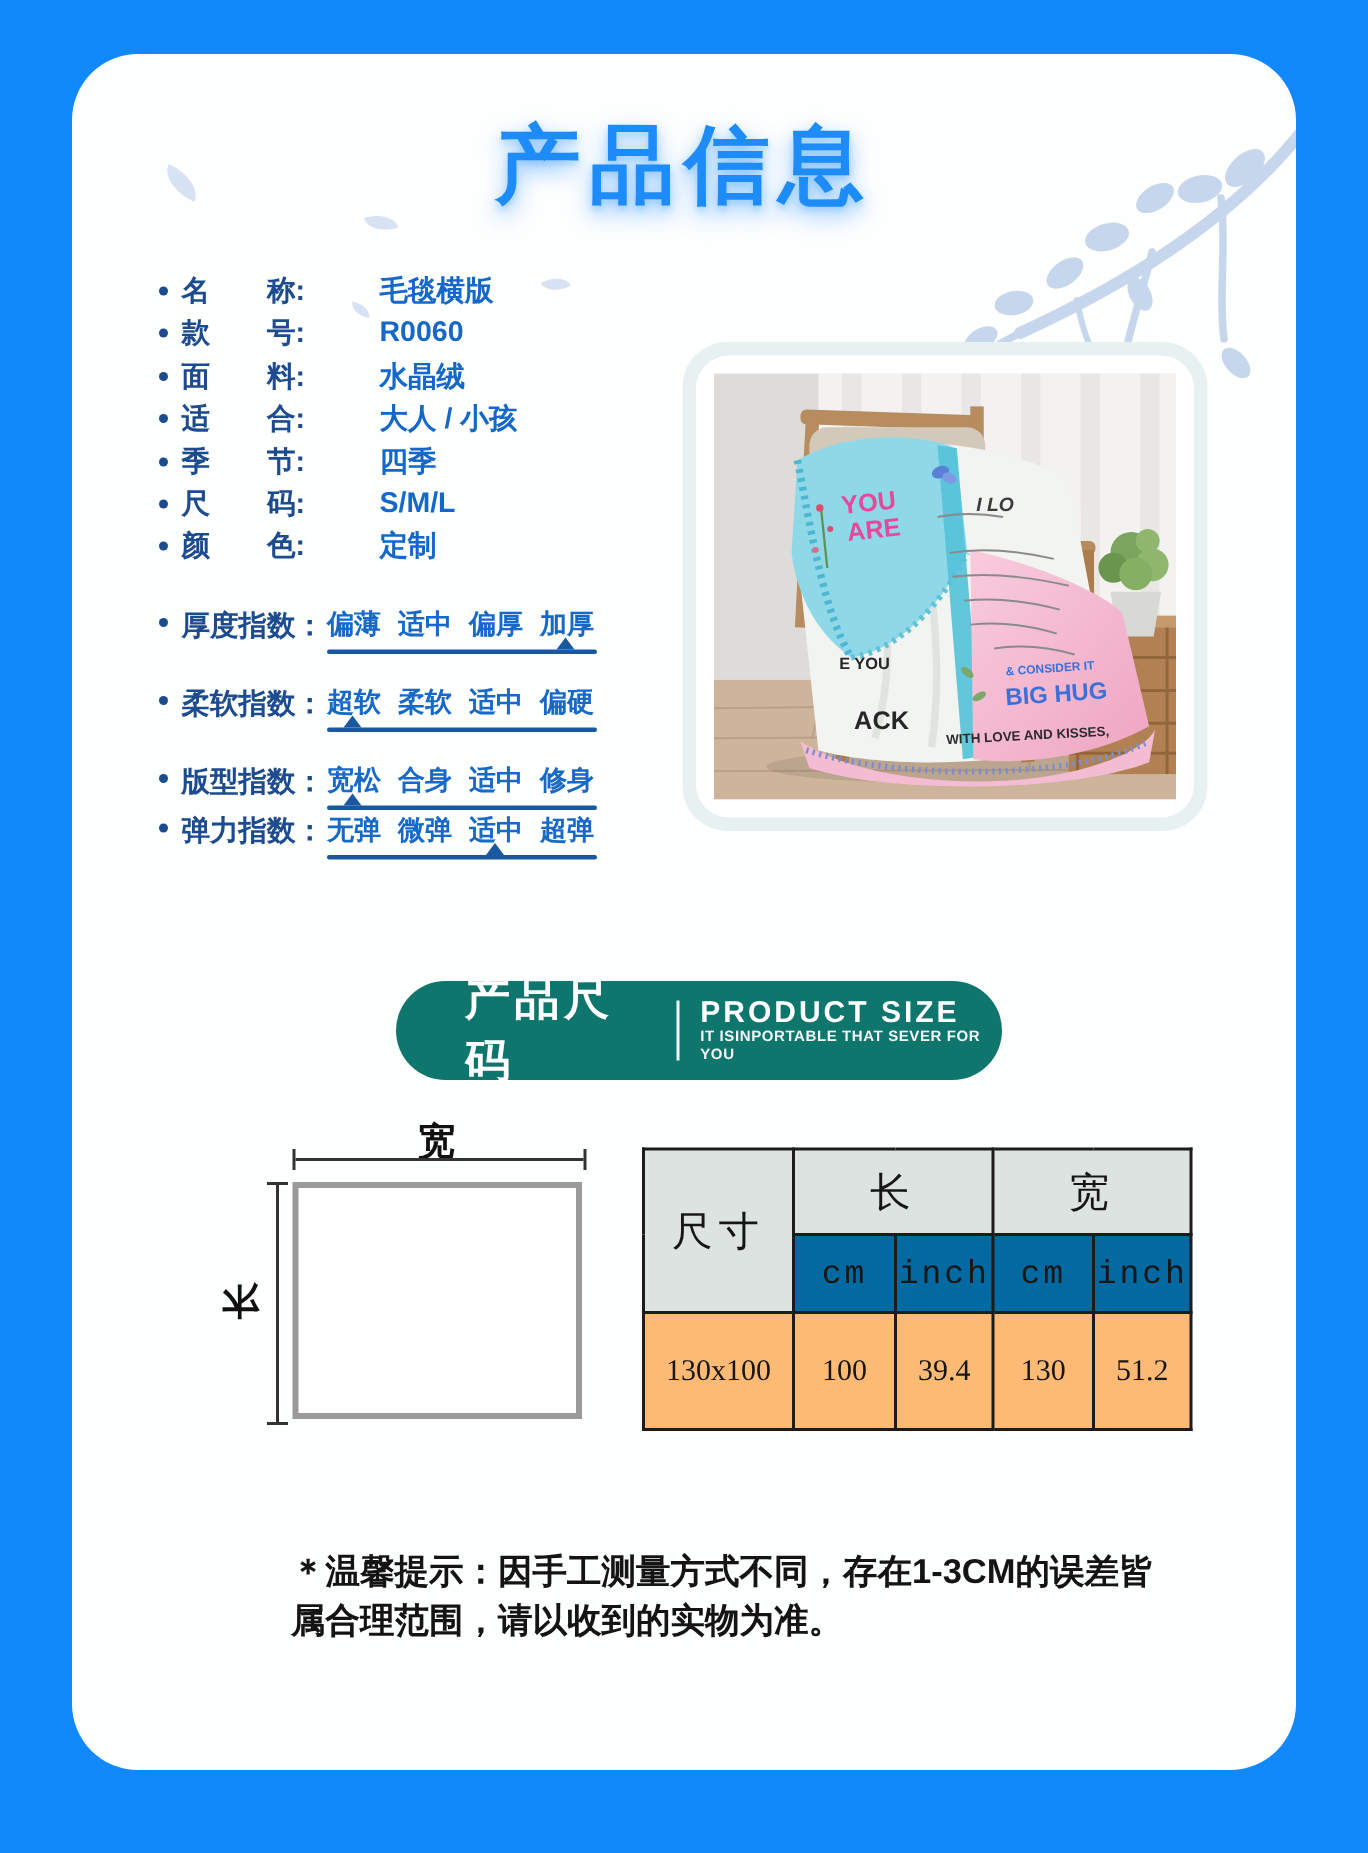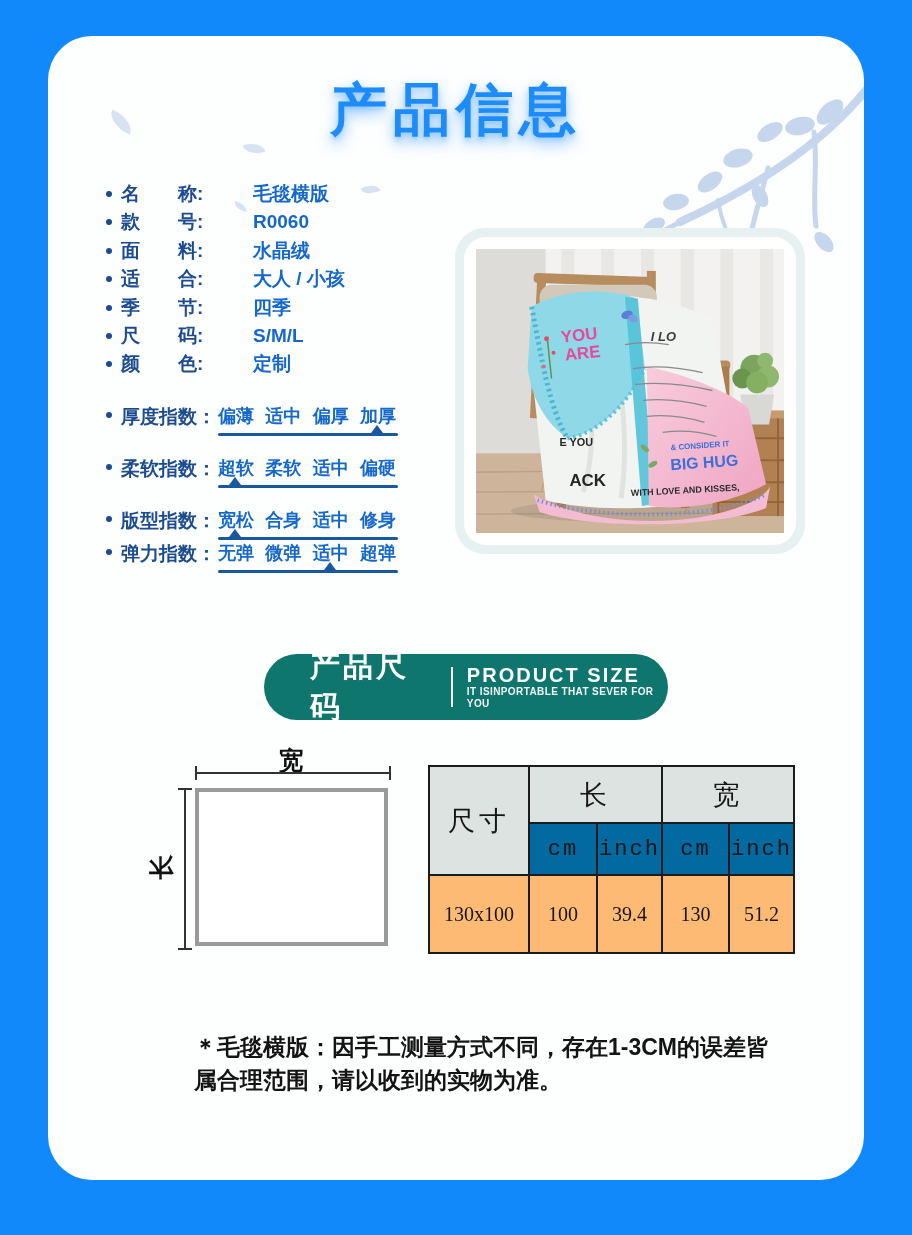--- a/index.html
+++ b/index.html
@@ -350,18 +350,18 @@
         <td class="val">130x100</td>
         <td class="val">100</td>
         <td class="val">39.4</td>
         <td class="val">130</td>
         <td class="val">51.2</td>
       </tr>
     </tbody>
       </table>
 
     <div class="tips">
-      <div class="l1">＊毛毯横版：因手工测量方式不同，存在1-3CM的误差皆</div>
+      <div class="l1">＊温馨提示：因手工测量方式不同，存在1-3CM的误差皆</div>
       <div class="l2">属合理范围，请以收到的实物为准。</div>
     </div>
 
   </div>
 </div>
 
 </body></html>

